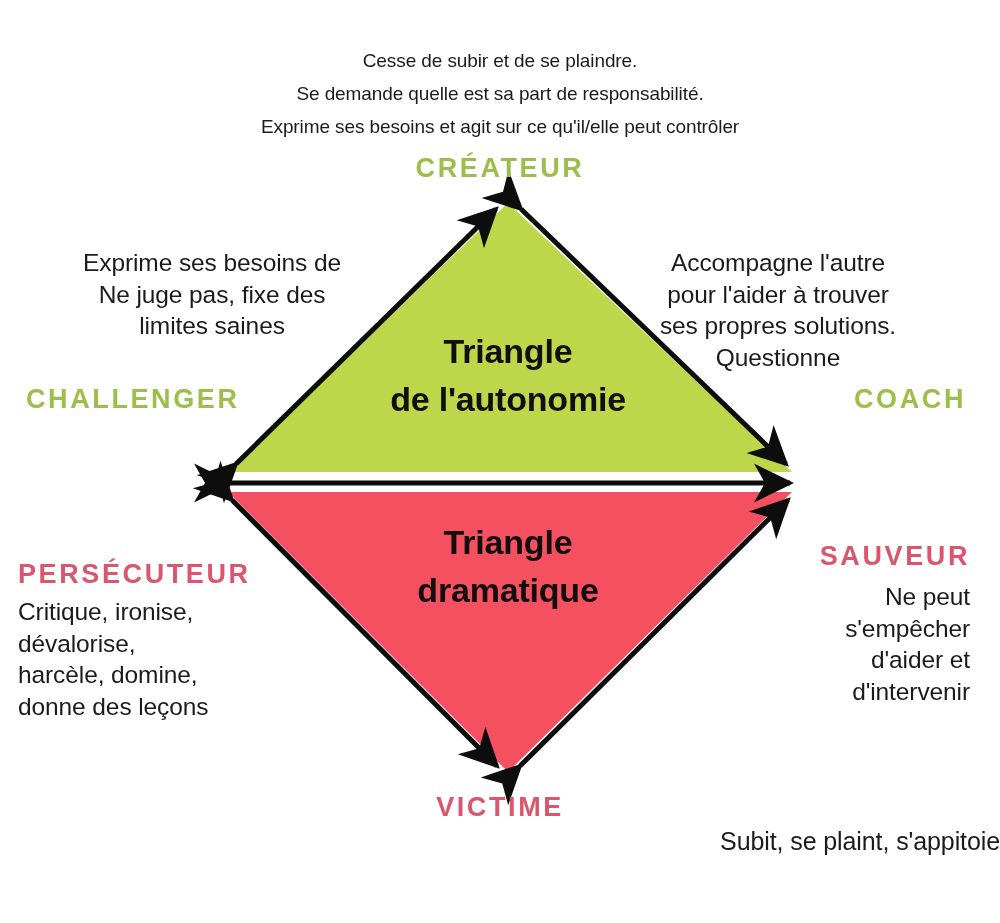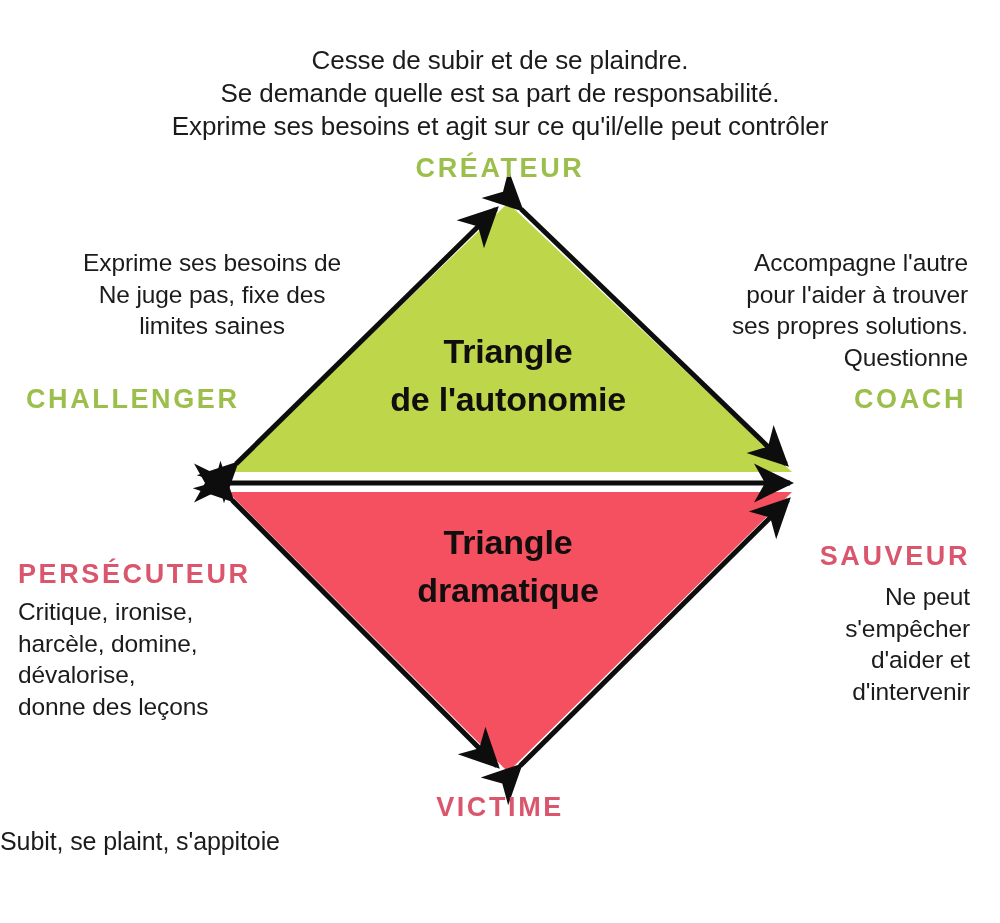--- a/index.html
+++ b/index.html
@@ -19,21 +19,21 @@
     overflow: hidden;
   }
   .abs { position: absolute; }
 
   
   #top-desc {
     left: 0;
     top: 44px;
     width: 1000px;
     text-align: center;
-    font-size: 26px;
+    font-size: 19px;
     line-height: 33px;
     color: #1b1b1b;
     letter-spacing: -0.1px;
   }
   #top-desc div { white-space: nowrap; }
 
   
   .role {
     font-weight: 700;
     letter-spacing: 2.6px;
@@ -74,30 +74,30 @@
     line-height: 31.5px;
     color: #1b1b1b;
     letter-spacing: -0.1px;
   }
   .side-desc div { white-space: nowrap; }
 
   #challenger-desc {
     left: 22px; top: 247px; width: 380px; text-align: center;
   }
   #coach-desc {
-    right: 32px; top: 247px; width: 380px; text-align: right;
+    right: 32px; top: 247px; width: 380px; text-align: center;
   }
   #persecuteur-desc {
     left: 18px; top: 596px; width: 330px; text-align: left;
   }
   #sauveur-desc {
     right: 30px; top: 581px; width: 320px; text-align: right;
   }
   #victime-desc {
-    left: 0; top: 826px; width: 1000px; text-align: left;
+    left: 0; top: 826px; width: 1000px; text-align: right;
     font-size: 25px;
   }
 
   
   .tri-title {
     font-weight: 700;
     color: #120e0e;
     text-align: center;
     letter-spacing: -0.2px;
   }
@@ -173,22 +173,22 @@
   </div>
 
   <div id="dramatique-title" class="abs tri-title">
     <div>Triangle</div>
     <div>dramatique</div>
   </div>
 
   <div id="persecuteur-label" class="abs role role-red">PERSÉCUTEUR</div>
   <div id="persecuteur-desc" class="abs side-desc">
     <div>Critique, ironise,</div>
+    <div>dévalorise,</div>
     <div>harcèle, domine,</div>
-    <div>dévalorise,</div>
     <div>donne des leçons</div>
   </div>
 
   <div id="sauveur-label" class="abs role role-red">SAUVEUR</div>
   <div id="sauveur-desc" class="abs side-desc">
     <div>Ne peut</div>
     <div>s'empêcher</div>
     <div>d'aider et</div>
     <div>d'intervenir</div>
   </div>

